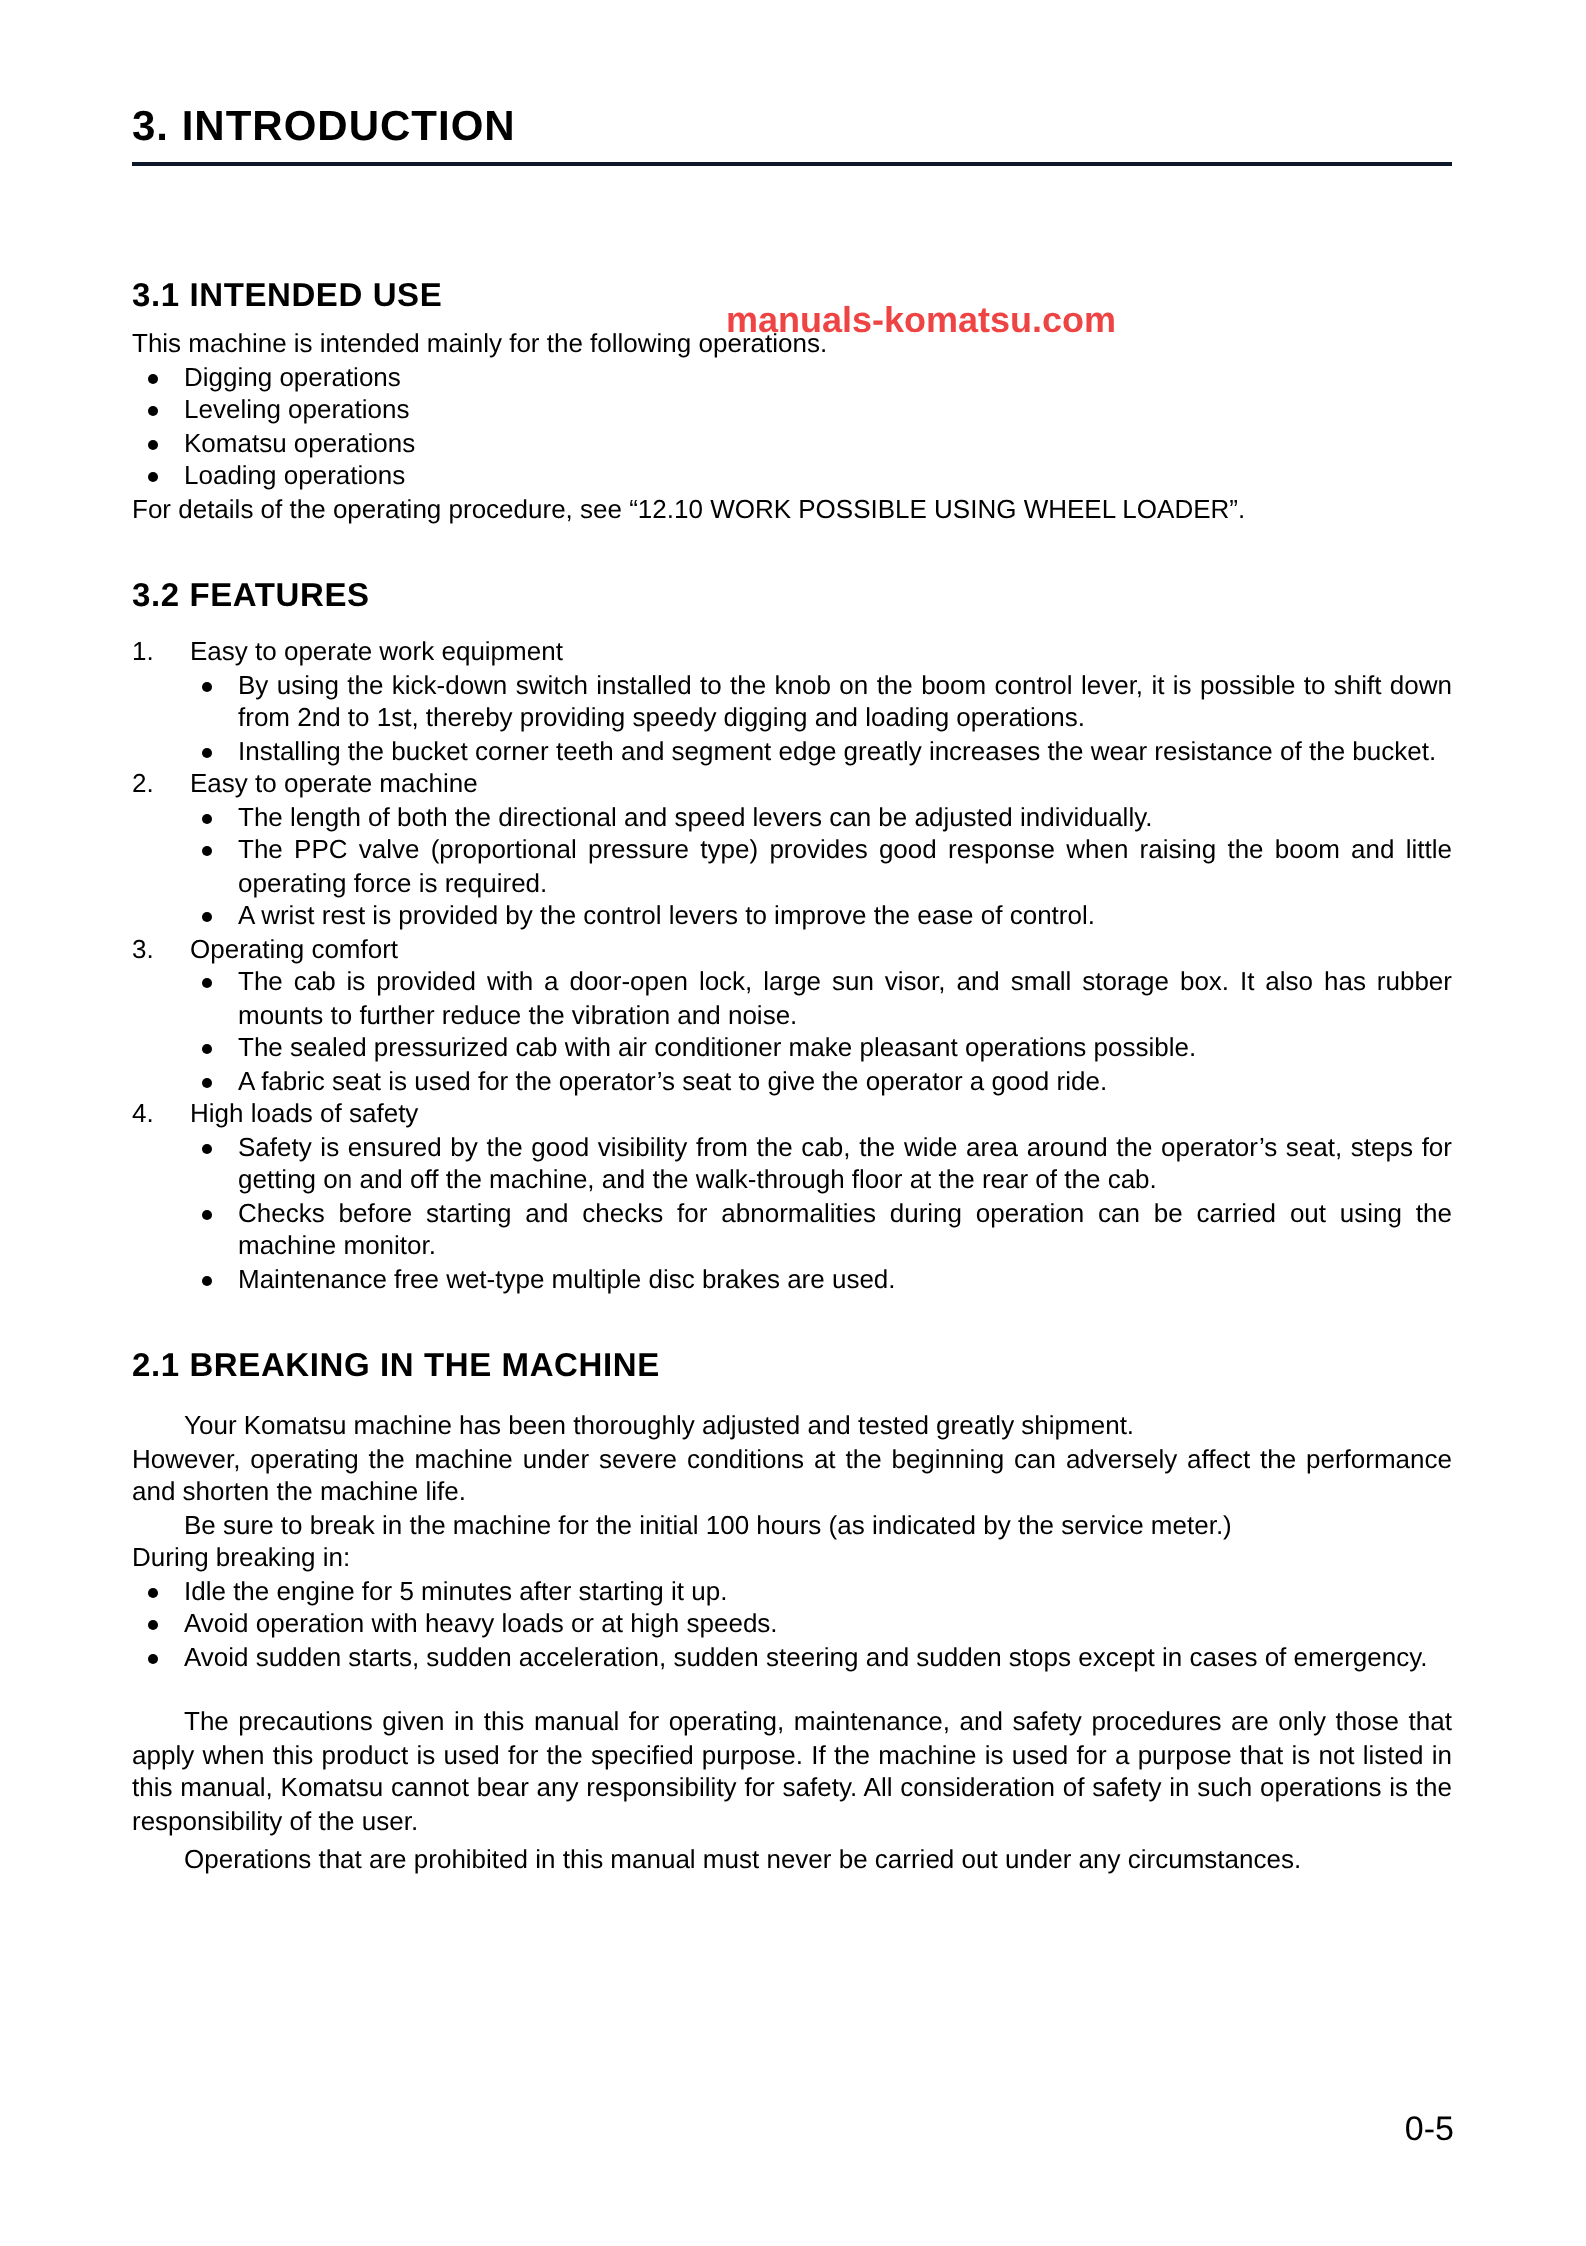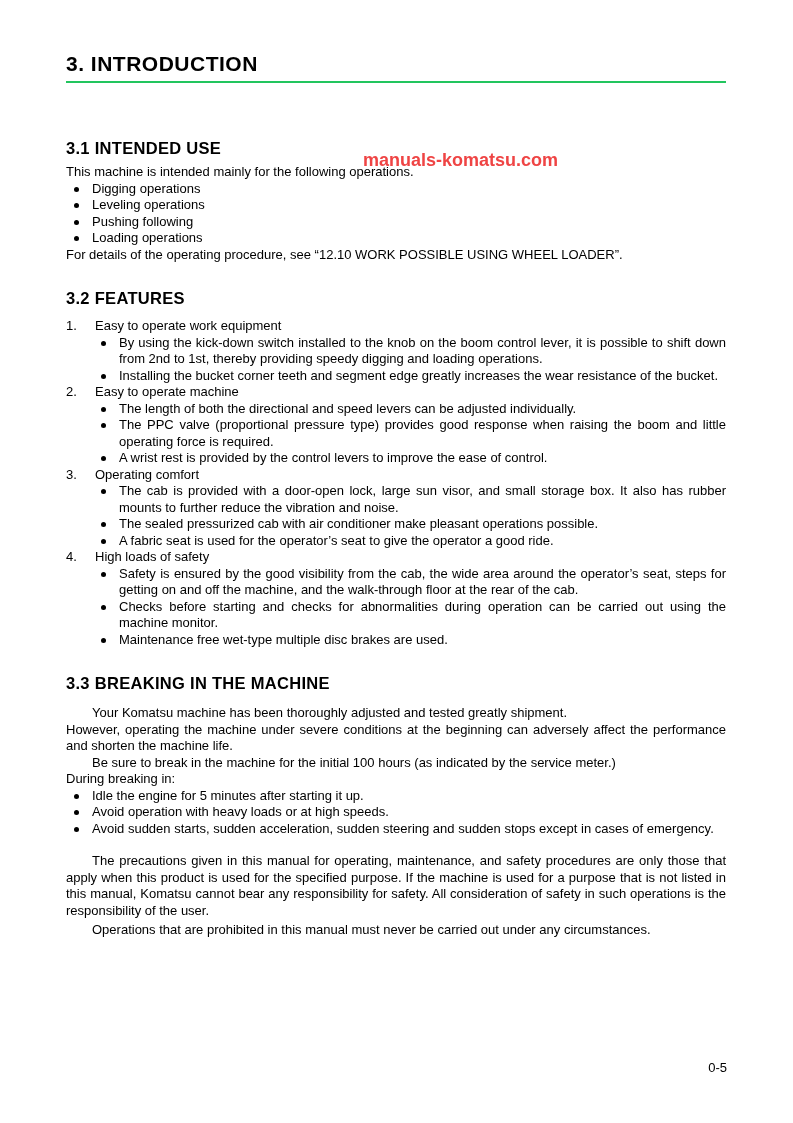--- a/index.html
+++ b/index.html
@@ -29,21 +29,21 @@
     top: 52px;
     width: 660px;
   }
 
   
   .chapter-title {
     font-size: 21px;
     font-weight: bold;
     letter-spacing: 0.5px;
     padding-bottom: 5px;
-    border-bottom: 2px solid #22c55e;
+    border-bottom: 2px solid #0f172a;
     margin: 0 0 56px 0;
   }
 
   
   .section-heading {
     font-size: 16.5px;
     font-weight: bold;
     letter-spacing: 0.3px;
     margin: 0 0 6px 0;
   }
@@ -136,41 +136,41 @@
     background: #000;
     border-radius: 50%;
   }
   .sec-intro-para { margin-left: 26px; }
 
   
   .page-number {
     position: absolute;
     right: 66px;
     bottom: 48px;
-    font-size: 13px;
+    font-size: 17px;
   }
 </style>
 </head>
 <body>
 
 <div class="page">
 
   <div class="watermark">manuals-komatsu.com</div>
 
   <div class="content">
 
     <h1 class="chapter-title">3.  INTRODUCTION</h1>
 
     <div class="section-block">
       <h2 class="section-heading">3.1  INTENDED USE</h2>
       <p class="body-text sec-intro-para">This machine is intended mainly for the following operations.</p>
       <ul class="dot-list">
         <li>Digging operations</li>
         <li>Leveling operations</li>
-        <li>Pushing following</li>
+        <li>Komatsu operations</li>
         <li>Loading operations</li>
       </ul>
       <p class="body-text sec-intro-para">For details of the operating procedure, see “12.10 WORK POSSIBLE USING WHEEL LOADER”.</p>
     </div>
 
     <div class="section-block">
       <h2 class="section-heading" style="margin-bottom:10px;">3.2  FEATURES</h2>
 
       <ol class="num-list">
 
@@ -210,21 +210,21 @@
             <li class="just">Safety is ensured by the good visibility from the cab, the wide area around the operator’s seat, steps for getting on and off the machine, and the walk-through floor at the rear of the cab.</li>
             <li class="just">Checks before starting and checks for abnormalities during operation can be carried out using the machine monitor.</li>
             <li class="just">Maintenance free wet-type multiple disc brakes are used.</li>
           </ul>
         </li>
 
       </ol>
     </div>
 
     <div class="section-block">
-      <h2 class="section-heading" style="margin-bottom:12px;">3.3  BREAKING IN THE MACHINE</h2>
+      <h2 class="section-heading" style="margin-bottom:12px;">2.1  BREAKING IN THE MACHINE</h2>
 
       <p class="body-text indent">Your Komatsu machine has been thoroughly adjusted and tested greatly shipment.</p>
       <p class="body-text just">However, operating the machine under severe conditions at the beginning can adversely affect the performance and shorten the machine life.</p>
       <p class="body-text indent">Be sure to break in the machine for the initial 100 hours (as indicated by the service meter.)</p>
       <p class="body-text">During breaking in:</p>
 
       <ul class="dot-list">
         <li>Idle the engine for 5 minutes after starting it up.</li>
         <li>Avoid operation with heavy loads or at high speeds.</li>
         <li class="just">Avoid sudden starts, sudden acceleration, sudden steering and sudden stops except in cases of emergency.</li>

